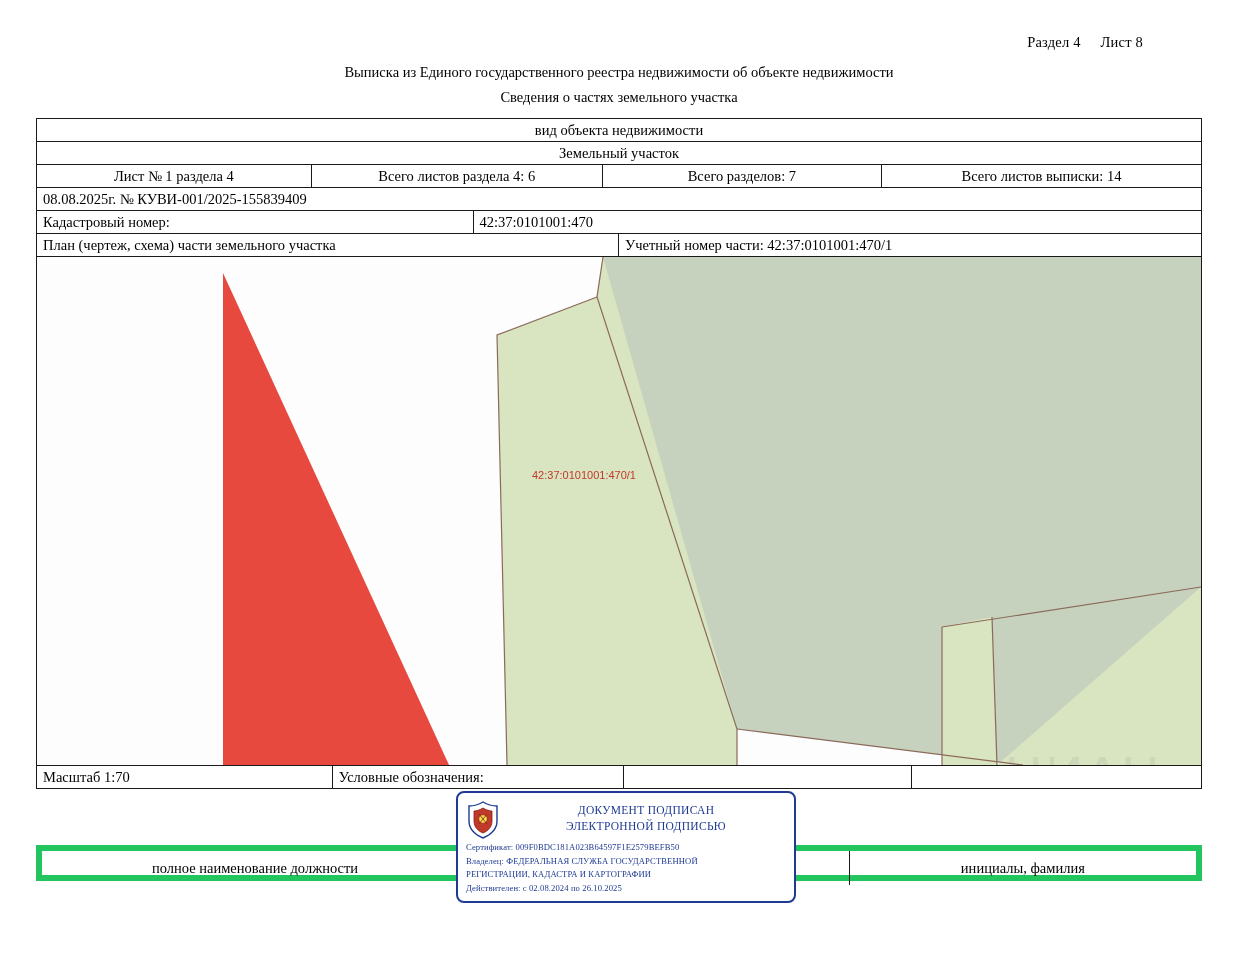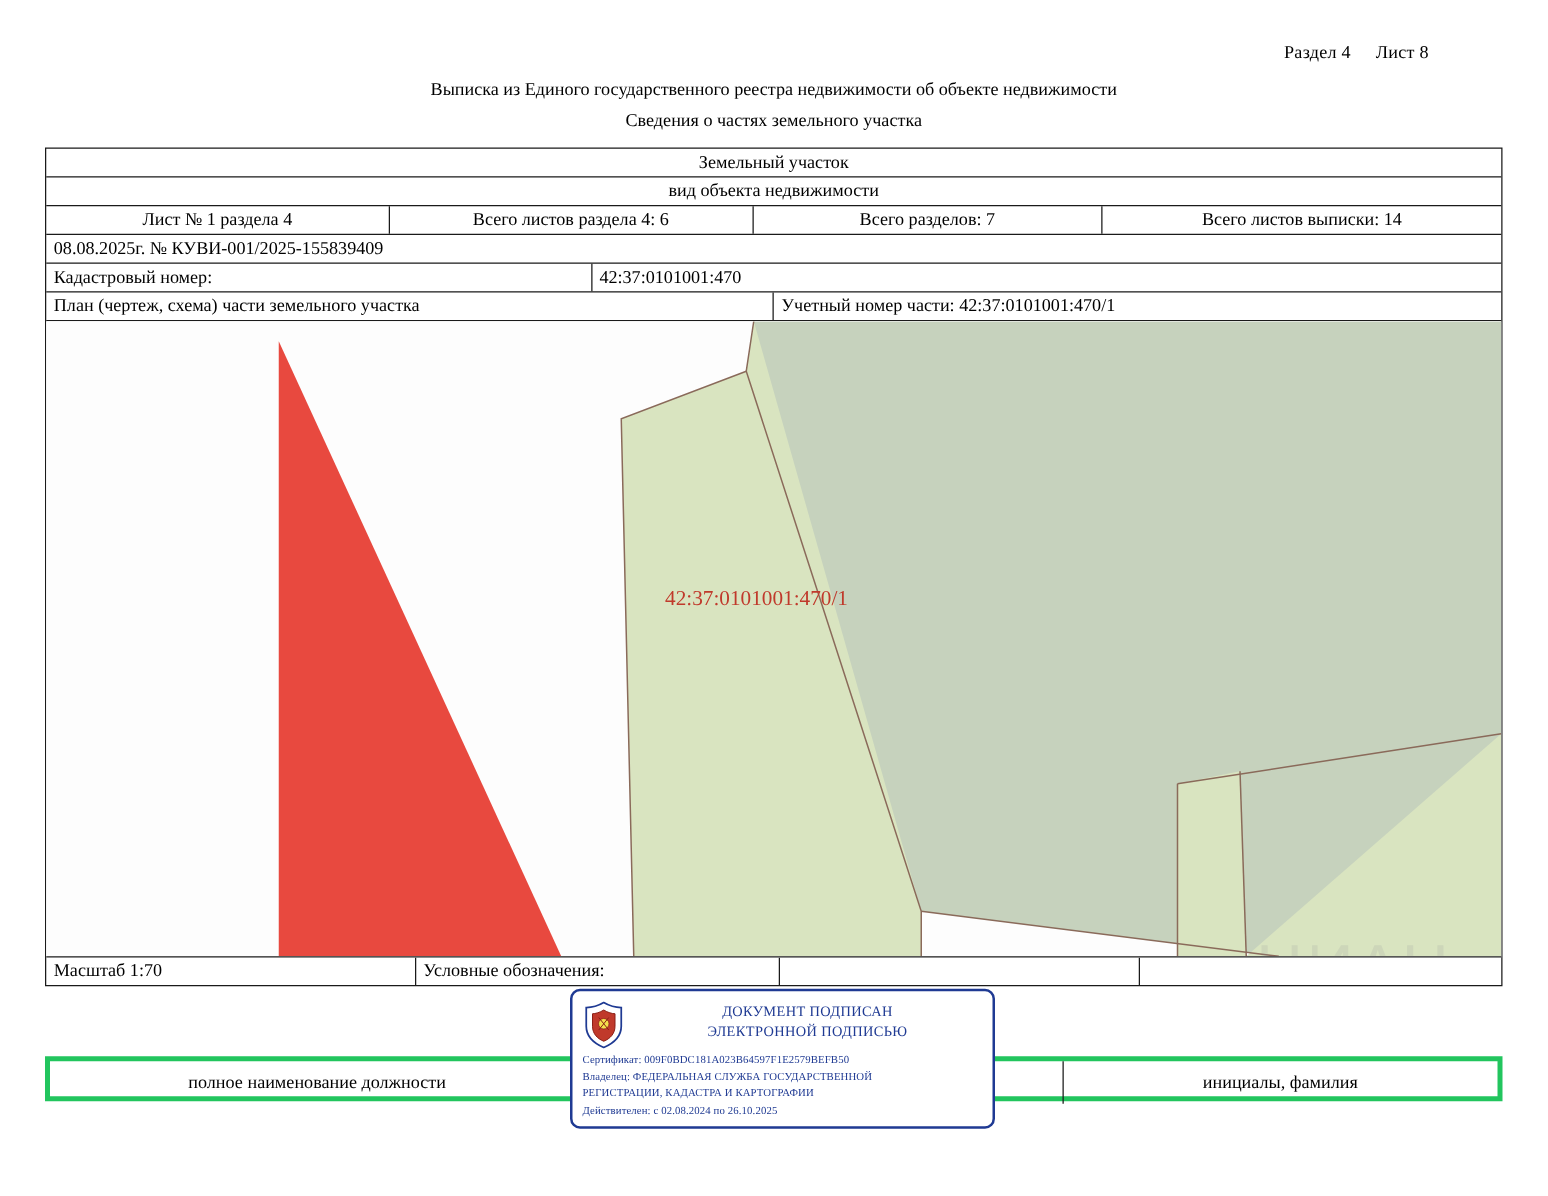--- a/index.html
+++ b/index.html
@@ -100,24 +100,24 @@
     position: absolute;
     left: 0; top: 0;
     width: 100%;
     height: 100%;
     display: block;
   }
   .map-label {
     position: absolute;
     left: 495px;
     top: 212px;
-    font-size: 17px;
+    font-size: 11px;
     color: #c0392b;
     white-space: nowrap;
-    font-family: Liberation Serif, serif;
+    font-family: Liberation Sans, sans-serif;
   }
   .watermark {
     position: absolute;
     right: 40px;
     bottom: -40px;
     font-size: 52px;
     color: rgba(140,140,150,0.16);
     font-family: "Liberation Sans", sans-serif;
     letter-spacing: 2px;
     pointer-events: none;
@@ -127,21 +127,21 @@
   .r-scale .c2 { width: 25.0%; }
   .r-scale .c3 { width: 24.8%; }
   .r-scale .c4 { width: 24.8%; }
 
   
   .bottom {
     position: absolute;
     left: 36px;
     top: 845px;
     width: 1166px;
-    border: 4px solid #22c55e;
+    border: 6px solid #22c55e;
     box-sizing: border-box;
     height: 36px;
   }
   .bottom .row { height: 34px; border-bottom: none; }
   .bottom .cell {
     display: flex;
     align-items: center;
     justify-content: center;
     height: 34px;
     font-size: 14.5px;
@@ -203,26 +203,26 @@
   <div class="header-right">
     <span>Раздел 4</span>
     <span>Лист 8</span>
   </div>
 
   <div class="title-1">Выписка из Единого государственного реестра недвижимости об объекте недвижимости</div>
   <div class="title-2">Сведения о частях земельного участка</div>
 
   <div class="frame">
 
+    <div class="row r-type">
+      <div class="cell c-center">вид объекта недвижимости</div>
+    </div>
+
     <div class="row r-obj">
       <div class="cell c-center">Земельный участок</div>
-    </div>
-
-    <div class="row r-type">
-      <div class="cell c-center">вид объекта недвижимости</div>
     </div>
 
     <div class="row r-sheets">
       <div class="cell c-center c1">Лист № 1 раздела 4</div>
       <div class="cell c-center c2">Всего листов раздела 4: 6</div>
       <div class="cell c-center c3">Всего разделов: 7</div>
       <div class="cell c-center c4">Всего листов выписки: 14</div>
     </div>
 
     <div class="row r-doc">

